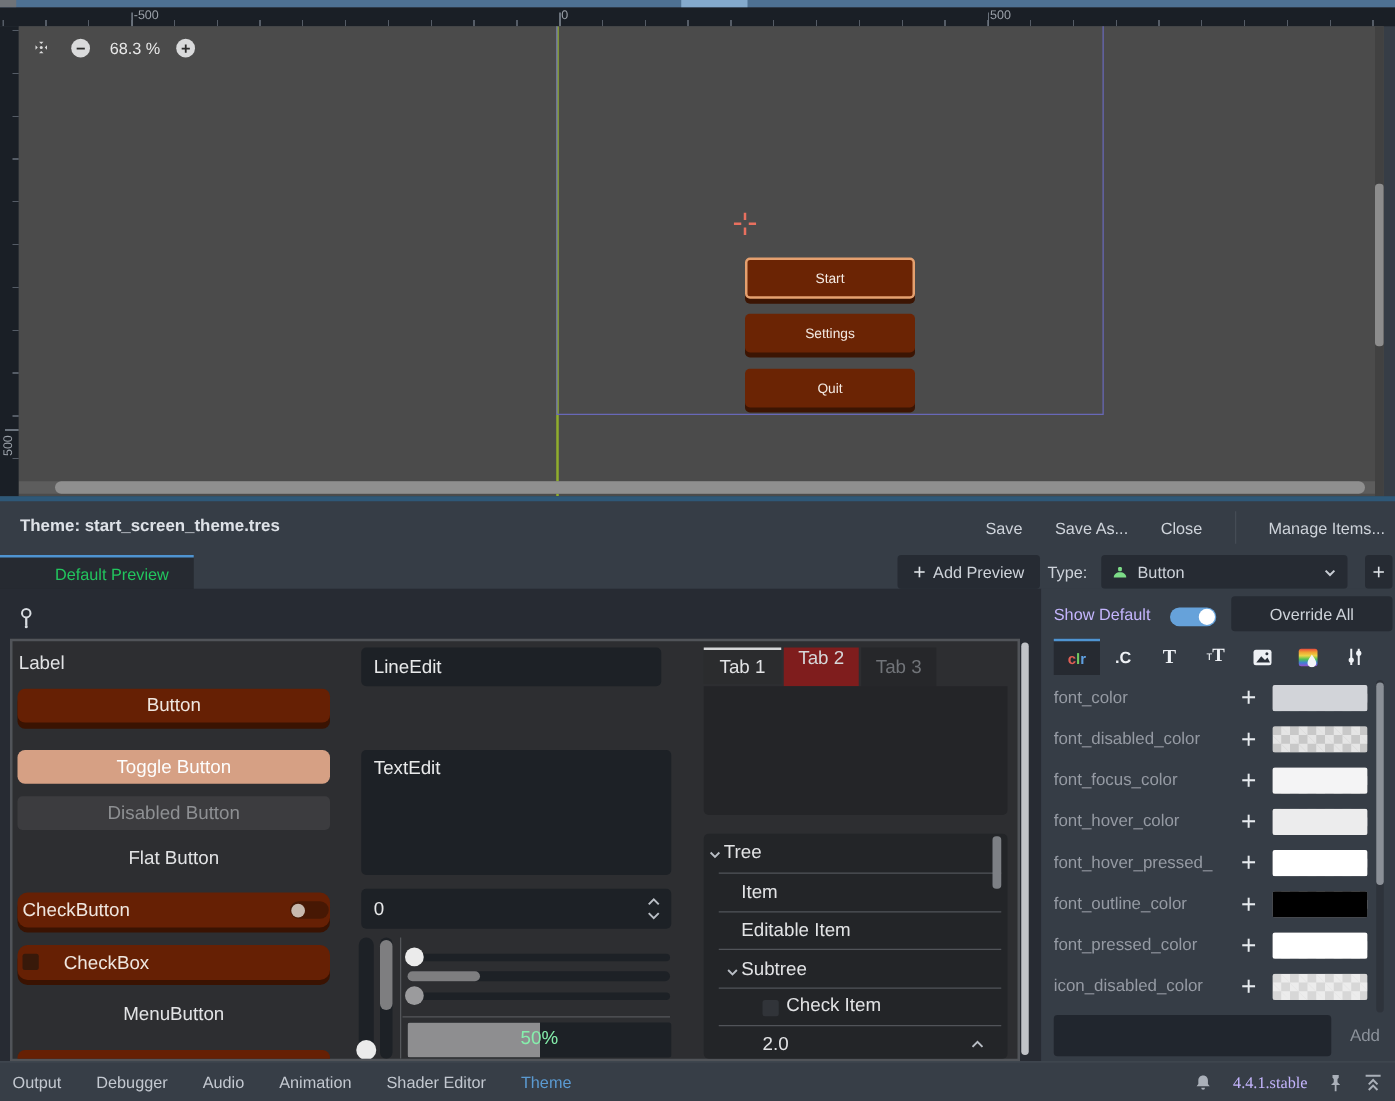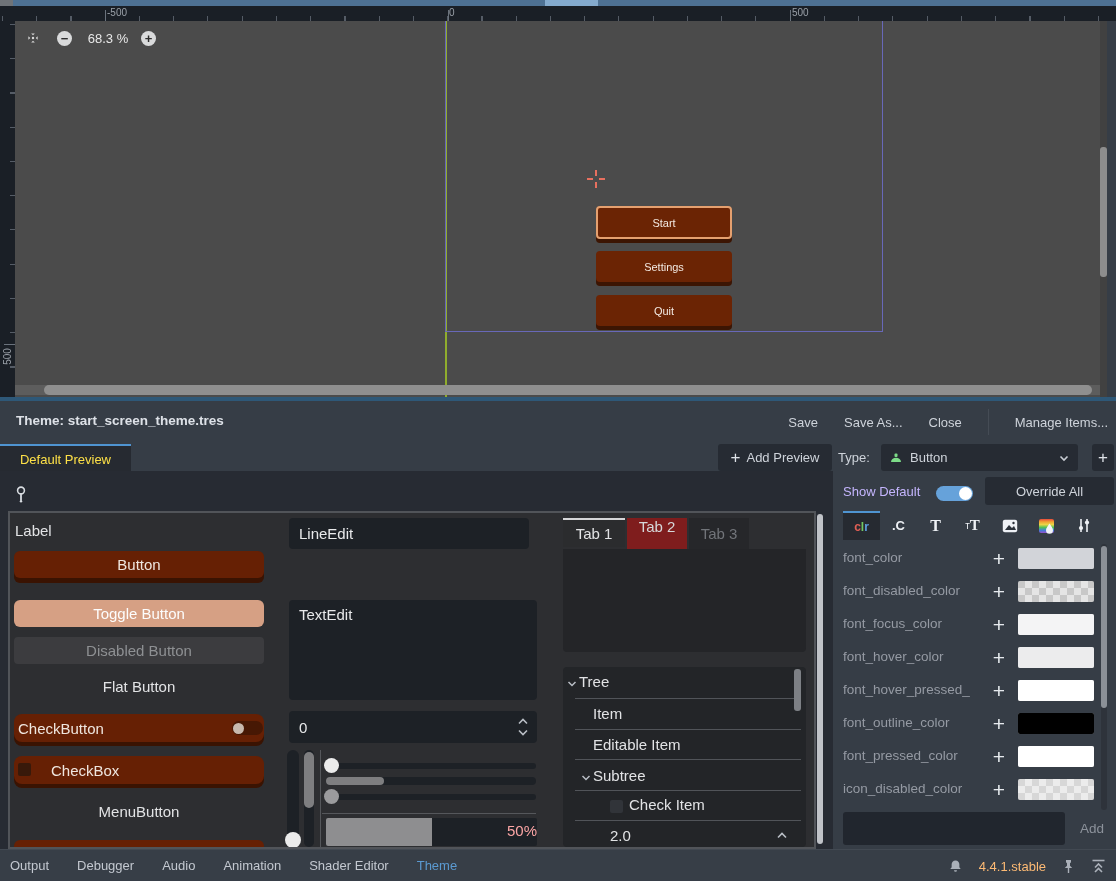--- a/index.html
+++ b/index.html
@@ -39,21 +39,21 @@
   .vp-scroll-v .thumb{position:absolute;left:0;top:126px;width:7px;height:130px;background:#8d8d8d;border-radius:3px;}
   .vp-scroll-h{position:absolute;left:0;bottom:2px;width:1085px;height:10px;background:#5d5d5d;}
   .vp-scroll-h .thumb{position:absolute;left:29px;top:0;width:1048px;height:10px;background:#8f8f8f;border-radius:5px;}
   .splitter{position:absolute;left:0;top:397px;width:1116px;height:4px;background:#2e5878;}
   
   .tp-title{position:absolute;left:16px;top:413px;font-size:13.5px;font-weight:bold;color:#dde1e7;}
   .tp-actions{position:absolute;right:8px;top:408px;height:28px;display:flex;align-items:center;gap:26px;}
   .tp-act{color:#ced3da;cursor:default;}
   .vsep{width:1px;height:26px;background:#454c55;}
   .preview-tab{position:absolute;left:0;top:444px;width:131px;height:27px;background:#262a31;
-    border-top:2px solid #4f94d1;display:flex;align-items:center;justify-content:center;color:#fde047;}
+    border-top:2px solid #4f94d1;display:flex;align-items:center;justify-content:center;color:#22c55e;padding-left:24px;}
   .dark-btn{background:#262b33;border:none;border-radius:3px;color:#ced3da;font-size:13px;
     font-family:inherit;display:flex;align-items:center;justify-content:center;cursor:default;}
   .add-preview{position:absolute;left:718px;top:444px;width:114px;height:27px;gap:6px;}
   .plus-glyph{font-size:17px;color:#dfe3e8;line-height:1;}
   .type-label{position:absolute;left:838px;top:450px;}
   .type-dd{position:absolute;left:881px;top:444px;width:197px;height:27px;background:#262b33;border-radius:3px;
     display:flex;align-items:center;gap:7px;padding:0 8px;box-sizing:border-box;}
   .type-dd .ddtext{flex:1;}
   .type-plus{position:absolute;left:1092px;top:444px;width:22px;height:27px;}
   
@@ -92,21 +92,21 @@
   .add-input{position:absolute;left:843px;top:812px;width:222px;height:33px;background:#21262e;border:none;
     border-radius:3px;box-sizing:border-box;padding:0 8px;color:#ced3da;font-family:inherit;font-size:13px;}
   .add-btn{position:absolute;left:1072px;top:812px;width:40px;height:33px;background:none;border:none;
     color:#8c929b;font-size:13.5px;font-family:inherit;cursor:default;}
   
   .statusbar{position:absolute;left:0;top:849px;width:1116px;height:32px;background:#373e47;
     border-top:1px solid #424952;box-sizing:border-box;display:flex;align-items:center;padding:0 10px;gap:28px;}
   .sb-tab{color:#c3c8d0;cursor:default;}
   .sb-tab.active{color:#5b9ad1;}
   .sb-right{position:absolute;right:10px;top:0;height:32px;display:flex;align-items:center;gap:16px;}
-  .sb-version{color:#fdba74;}
+  .sb-version{color:#c4b5fd;font-family:Liberation Serif, serif;}
   svg{display:block;}
 </style>
 </head>
 <body>
 
 <div id="app">
 
   <div class="topstrip">
     <div class="topstrip-corner"></div>
     <div class="topstrip-light"></div>
@@ -255,21 +255,21 @@
     <div class="abs" style="left:316px;top:250px;width:210px;height:6px;background:#1d2126;border-radius:3px"></div>
     <div class="abs" style="left:314px;top:245px;width:15px;height:15px;border-radius:50%;background:#ebebeb"></div>
     <div class="abs" style="left:316px;top:264px;width:210px;height:8px;background:#1d2126;border-radius:4px">
       <div class="abs" style="left:0;top:0;width:58px;height:8px;background:#7e7e80;border-radius:4px"></div>
     </div>
     <div class="abs" style="left:316px;top:281px;width:210px;height:6px;background:#1d2126;border-radius:3px"></div>
     <div class="abs" style="left:314px;top:276px;width:15px;height:15px;border-radius:50%;background:#9b9b9d"></div>
     <div class="abs" style="left:312px;top:300px;width:214px;height:1px;background:#55575b"></div>
     <div class="abs" style="left:316px;top:305px;width:211px;height:28px;background:#1d2126;border-radius:2px;overflow:hidden">
       <div class="abs" style="left:0;top:0;width:50%;height:100%;background:#8e8e90"></div>
-      <span class="pv-text" style="left:0;top:4px;width:211px;text-align:right;color:#fca5a5">50%</span>
+      <span class="pv-text" style="left:0;top:4px;width:211px;text-align:center;color:#86efac">50%</span>
     </div>
 
     <div class="abs pv-text ctr" style="left:553px;top:5px;width:62px;height:29px;background:#2b2c2e;border-top:2px solid #d5d6d8;display:flex;align-items:center;justify-content:center;box-sizing:border-box">
       <span>Tab 1</span>
     </div>
     <div class="abs pv-text" style="left:617px;top:5px;width:60px;height:31px;background:#7f1d1d;display:flex;align-items:flex-start;justify-content:center;color:#d6d7d9">
       <span>Tab 2</span>
     </div>
     <div class="abs pv-text" style="left:679px;top:5px;width:60px;height:31px;background:#26272a;display:flex;align-items:center;justify-content:center;color:#717479">
       <span>Tab 3</span>

